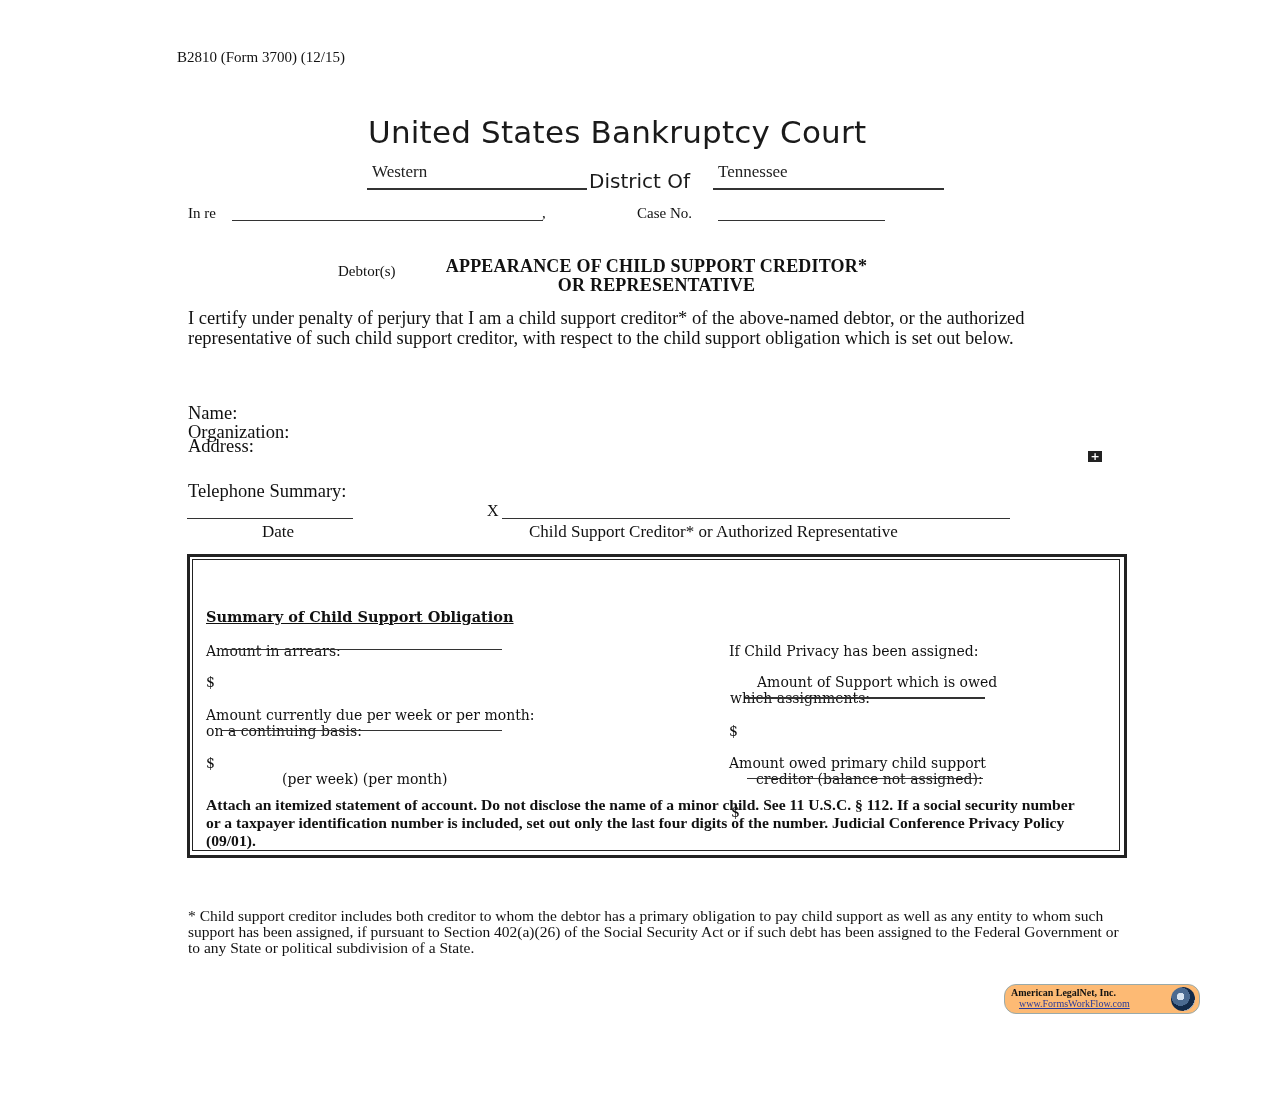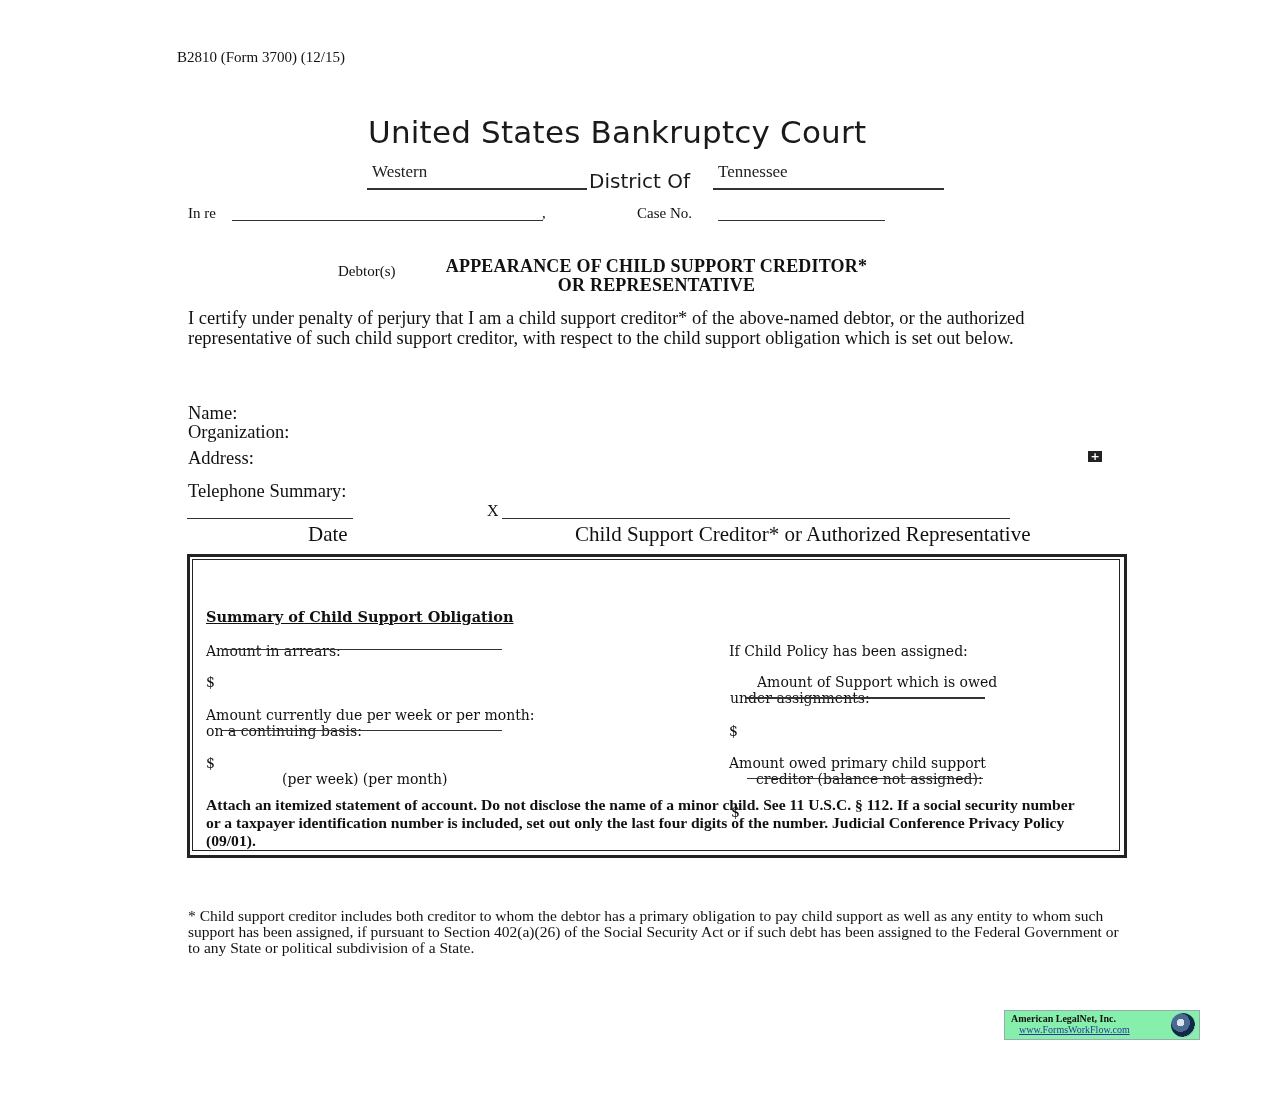--- a/index.html
+++ b/index.html
@@ -10,27 +10,27 @@
   .court-title { left:368px; top:114px; font-size:31px; color:#1a1a1a; letter-spacing:0.2px; }
   .district-line { top:188px; height:0; border-bottom:2px solid #333; }
   .district-val { font-size:17px; color:#222; }
   .district-label { left:589px; top:169px; font-size:20px; color:#1a1a1a; }
   .row-small { font-size:15px; }
   .uline { border-bottom:1px solid #333; height:0; }
   .heading { left:0; width:1313px; text-align:center; font-weight:bold; font-size:18px; letter-spacing:0.2px; }
   .para { left:188px; top:309px; width:900px; font-size:18.5px; line-height:19.6px; }
   .field-label { left:188px; font-size:18.5px;margin-top:16px; }
   .plus-btn { left:1088px; top:451px; width:14px; height:11px; background:#222; color:#fff; font-size:11px; line-height:11px; text-align:center; font-family:"DejaVu Sans", sans-serif; font-weight:bold; cursor:pointer; }
-  .sig-caption { font-size:21px;margin-left:46px; }
+  .sig-caption { font-size:17px; }
   .box-outer { left:187px; top:554px; width:934px; height:298px; border:3px solid #222; }
   .box-inner { left:192px; top:559px; width:926px; height:290px; border:1px solid #222; }
   .box-text { font-family:"DejaVu Serif", serif; font-size:14px; color:#111;margin-top:40px; }
   .box-bold { font-family:"Liberation Serif", serif; font-weight:bold; font-size:15.6px; line-height:18px; }
   .footnote { left:188px; top:908px; width:940px; font-size:15.5px; line-height:16px; }
-  .logo { left:1004px; top:1010px; width:194px; height:28px; border:1px solid #9aa; border-radius:0; background:#86efac; }
+  .logo { left:1004px; top:984px; width:194px; height:28px; border:1px solid #9aa; border-radius:12px; background:#fdba74; }
   .logo-name { left:6px; top:2px; font-size:10px; font-weight:bold; font-family:"Liberation Serif", serif; }
   .logo-url { left:6px; top:13px; font-size:10px; color:#2a3a9a; text-decoration:underline; font-family:"Liberation Serif", serif;margin-left:8px; }
   .logo-globe { right:4px; top:2px; width:24px; height:24px; border-radius:50%; background:radial-gradient(circle at 40% 40%, #d8e4f0 0 18%, #4b6a90 19% 45%, #122a4a 46% 70%, #8aa0b8 71%); }
 </style>
 </head>
 <body>
 
 <div class="abs formno">B2810 (Form 3700) (12/15)</div>
 <div class="abs court-title sans">United States Bankruptcy Court</div>
 
@@ -47,21 +47,21 @@
 <div class="abs row-small" style="left:637px; top:205px;">Case No.</div>
 <div class="abs uline" style="left:718px; top:220px; width:167px;"></div>
 
 <div class="abs heading" style="top:256px;">APPEARANCE OF CHILD SUPPORT CREDITOR*</div>
 <div class="abs heading" style="top:275px;">OR REPRESENTATIVE</div>
 
 <div class="abs para">I certify under penalty of perjury that I am a child support creditor* of the above-named debtor, or the authorized representative of such child support creditor, with respect to the child support obligation which is set out below.</div>
 
 <div class="abs field-label" style="top:387px;">Name:</div>
 <div class="abs field-label" style="top:406px;">Organization:</div>
-<div class="abs field-label" style="top:432px;">Address:</div>
+<div class="abs field-label" style="top:420px;">Address:</div>
 <div class="abs field-label" style="top:465px;">Telephone Summary:</div>
 <div class="abs plus-btn"><span>+</span></div>
 
 <div class="abs uline" style="left:187px; top:518px; width:166px;"></div>
 <div class="abs sig-caption" style="left:262px; top:522px;">Date</div>
 <div class="abs" style="left:487px; top:502px; font-size:16px;">X</div>
 <div class="abs uline" style="left:502px; top:518px; width:508px;"></div>
 <div class="abs sig-caption" style="left:529px; top:522px;">Child Support Creditor* or Authorized Representative</div>
 
 <div class="abs box-outer"></div>
@@ -72,23 +72,23 @@
 <div class="abs box-text" style="left:206px; top:603px;">Amount in arrears:</div>
 <div class="abs box-text" style="left:206px; top:634px;">$</div>
 <div class="abs uline" style="left:222px; top:649px; width:280px;"></div>
 
 <div class="abs box-text" style="left:206px; top:667px;">Amount currently due per week or per month:</div>
 <div class="abs box-text" style="left:206px; top:683px;">on a continuing basis:</div>
 <div class="abs box-text" style="left:206px; top:715px;">$</div>
 <div class="abs uline" style="left:222px; top:730px; width:280px;"></div>
 <div class="abs box-text" style="left:282px; top:731px;">(per week) (per month)</div>
 
-<div class="abs box-text" style="left:729px; top:603px;">If Child  Policy has been assigned:</div>
+<div class="abs box-text" style="left:729px; top:603px;">If Child  Privacy has been assigned:</div>
 <div class="abs box-text" style="left:757px; top:634px;">Amount of Support which is owed</div>
-<div class="abs box-text" style="left:730px; top:650px;">under assignments:</div>
+<div class="abs box-text" style="left:730px; top:650px;">which assignments:</div>
 <div class="abs box-text" style="left:729px; top:683px;">$</div>
 <div class="abs uline" style="left:745px; top:697px; width:240px; border-bottom-width:2px;"></div>
 
 <div class="abs box-text" style="left:729px; top:715px;">Amount owed primary child support</div>
 <div class="abs box-text" style="left:756px; top:731px;">creditor (balance not assigned):</div>
 <div class="abs box-text" style="left:731px; top:764px;">$</div>
 <div class="abs uline" style="left:747px; top:778px; width:236px;"></div>
 
 <div class="abs box-bold" style="left:206px; top:796px; width:880px;">Attach an itemized statement of account.  Do not disclose the name of a minor child.  See 11 U.S.C. § 112.  If a social security number or a taxpayer identification number is included, set out only the last four digits of the number. Judicial Conference Privacy Policy (09/01).</div>
 

